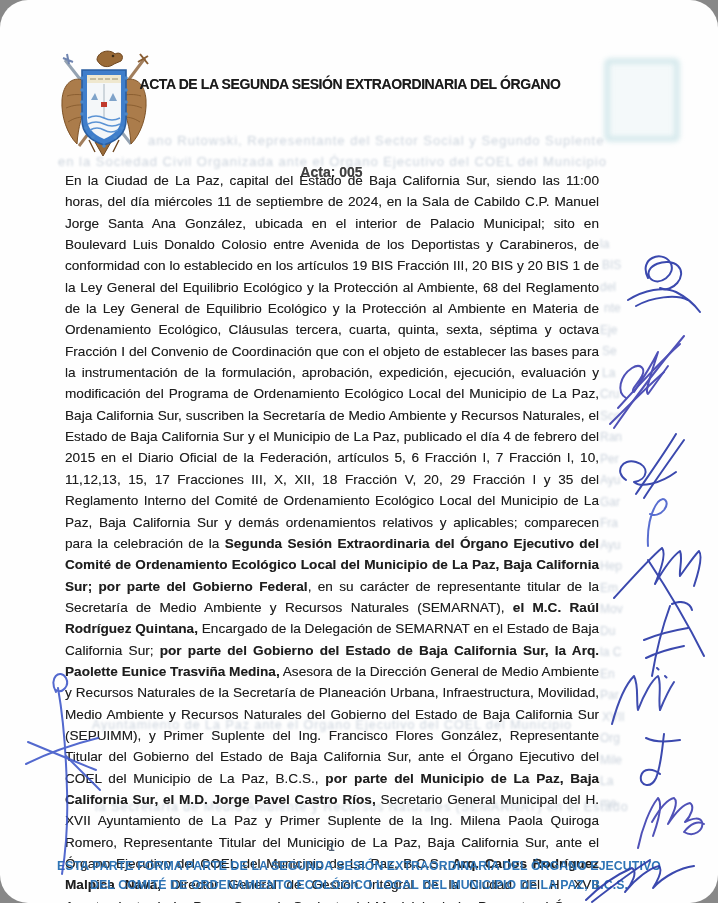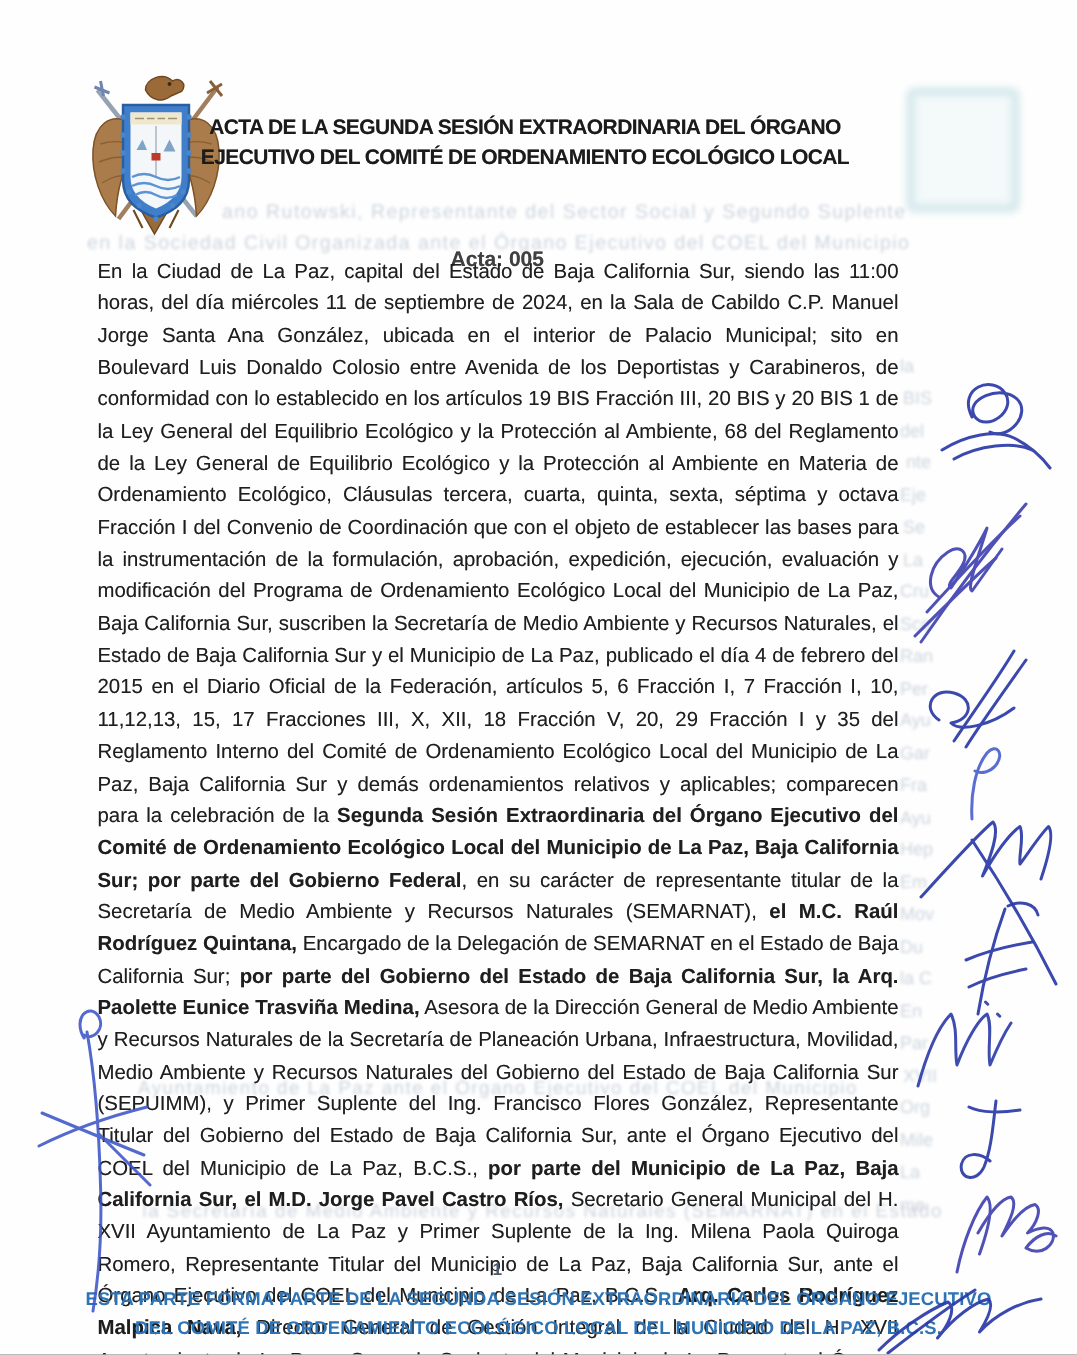--- a/index.html
+++ b/index.html
@@ -1,19 +1,20 @@
 <!DOCTYPE html>
 <html lang="es" style="--ink: #2b3aa8; --footer-blue: #2e74b5;"><head>
 <meta charset="utf-8">
 <style>
   html,body{margin:0;padding:0;background:#888;}
   .page{
     position:relative; width:718px; height:903px; margin:0 auto;
     background:#fefefe; overflow:hidden;
     font-family:"Liberation Sans","DejaVu Sans",sans-serif;
+    border-radius:28px;
     -webkit-font-smoothing:antialiased;
   }
   
   .coat{position:absolute; left:57px; top:44px; width:94px; height:114px;}
   .title{
     position:absolute; left:70px; top:74px; width:560px; text-align:center;
     font-weight:bold; font-size:14px; line-height:20px; letter-spacing:-0.4px;
     color:#1b1b1b; text-shadow:0 0 .4px rgba(0,0,0,.45);
   }
   .title div{white-space:nowrap;}
@@ -138,21 +139,20 @@
         <circle cx="29" cy="84" r="1.8"></circle>
           <circle cx="36" cy="93" r="1.8"></circle>
           <circle cx="47" cy="102" r="1.8"></circle>
           <circle cx="58" cy="93" r="1.8"></circle>
           <circle cx="65" cy="84" r="1.8"></circle>
       </g>
     </svg>
 
     <div class="title">
       <div>ACTA DE LA SEGUNDA SESIÓN EXTRAORDINARIA DEL ÓRGANO</div>
-      <div>EJECUTIVO DEL COMITÉ DE ORDENAMIENTO ECOLÓGICO LOCAL</div>
     </div>
 
     <div class="acta">Acta: 005</div>
 
     <div class="body-text" id="body-paragraph"><span>En la Ciudad de La Paz, capital del Estado de Baja California Sur, siendo las 11:00 horas, del día miércoles 11 de septiembre de 2024, en la Sala de Cabildo C.P. Manuel Jorge Santa Ana González, ubicada en el interior de Palacio Municipal; sito en Boulevard Luis Donaldo Colosio entre Avenida de los Deportistas y Carabineros, de conformidad con lo establecido en los artículos 19 BIS Fracción III, 20 BIS y 20 BIS 1 de la Ley General del Equilibrio Ecológico y la Protección al Ambiente, 68 del Reglamento de la Ley General de Equilibrio Ecológico y la Protección al Ambiente en Materia de Ordenamiento Ecológico, Cláusulas tercera, cuarta, quinta, sexta, séptima y octava Fracción I del Convenio de Coordinación que con el objeto de establecer las bases para la instrumentación de la formulación, aprobación, expedición, ejecución, evaluación y modificación del Programa de Ordenamiento Ecológico Local del Municipio de La Paz, Baja California Sur, suscriben la Secretaría de Medio Ambiente y Recursos Naturales, el Estado de Baja California Sur y el Municipio de La Paz, publicado el día 4 de febrero del 2015 en el Diario Oficial de la Federación, artículos 5, 6 Fracción I, 7 Fracción I, 10, 11,12,13, 15, 17 Fracciones III, X, XII, 18 Fracción V, 20, 29 Fracción I y 35 del Reglamento Interno del Comité de Ordenamiento Ecológico Local del Municipio de La Paz, Baja California Sur y demás ordenamientos relativos y aplicables; comparecen para la celebración de la </span><span class="b">Segunda Sesión Extraordinaria del Órgano Ejecutivo del Comité de Ordenamiento Ecológico Local del Municipio de La Paz, Baja California Sur; por parte del Gobierno Federal</span><span>, en su carácter de representante titular de la Secretaría de Medio Ambiente y Recursos Naturales (SEMARNAT), </span><span class="b">el M.C. Raúl Rodríguez Quintana,</span><span> Encargado de la Delegación de SEMARNAT en el Estado de Baja California Sur; </span><span class="b">por parte del Gobierno del Estado de Baja California Sur, la Arq. Paolette Eunice Trasviña Medina,</span><span> Asesora de la Dirección General de Medio Ambiente y Recursos Naturales de la Secretaría de Planeación Urbana, Infraestructura, Movilidad, Medio Ambiente y Recursos Naturales del Gobierno del Estado de Baja California Sur (SEPUIMM), y Primer Suplente del Ing. Francisco Flores González, Representante Titular del Gobierno del Estado de Baja California Sur, ante el Órgano Ejecutivo del COEL del Municipio de La Paz, B.C.S., </span><span class="b">por parte del Municipio de La Paz, Baja California Sur, el M.D. Jorge Pavel Castro Ríos,</span><span> Secretario General Municipal del H. XVII Ayuntamiento de La Paz y Primer Suplente de la Ing. Milena Paola Quiroga Romero, Representante Titular del Municipio de La Paz, Baja California Sur, ante el Órgano Ejecutivo del COEL del Municipio de La Paz, B.C.S., </span><span class="b">Arq. Carlos Rodríguez Malpica Nava,</span><span> Director General de Gestión Integral de la Ciudad del H. XVII Ayuntamiento de La Paz y Segundo Suplente del Municipio de La Paz ante el Órgano Ejecutivo del COEL del Municipio de La Paz, B.C.S., y como </span></div>
 
     <div class="pageno">1</div>
     <div class="footer">
       <div>ESTA PARTE FORMA PARTE DE LA SEGUNDA SESIÓN EXTRAORDINARIA DEL ÓRGANO EJECUTIVO</div>
       <div>DEL COMITÉ DE ORDENAMIENTO ECOLÓGICO LOCAL DEL MUNICIPIO DE LA PAZ, B.C.S.</div>

